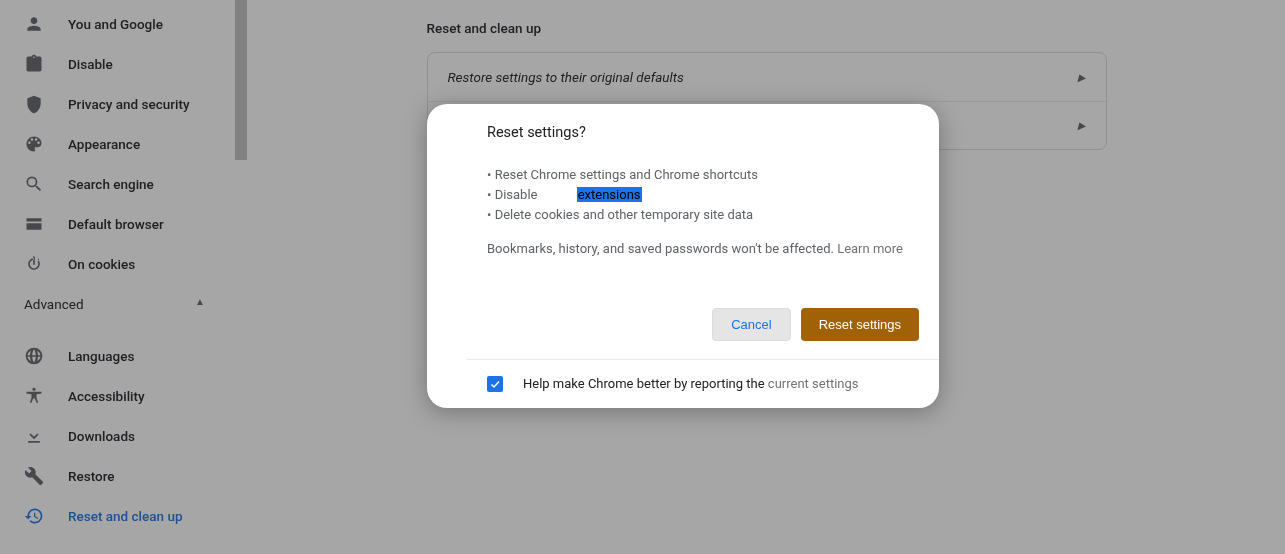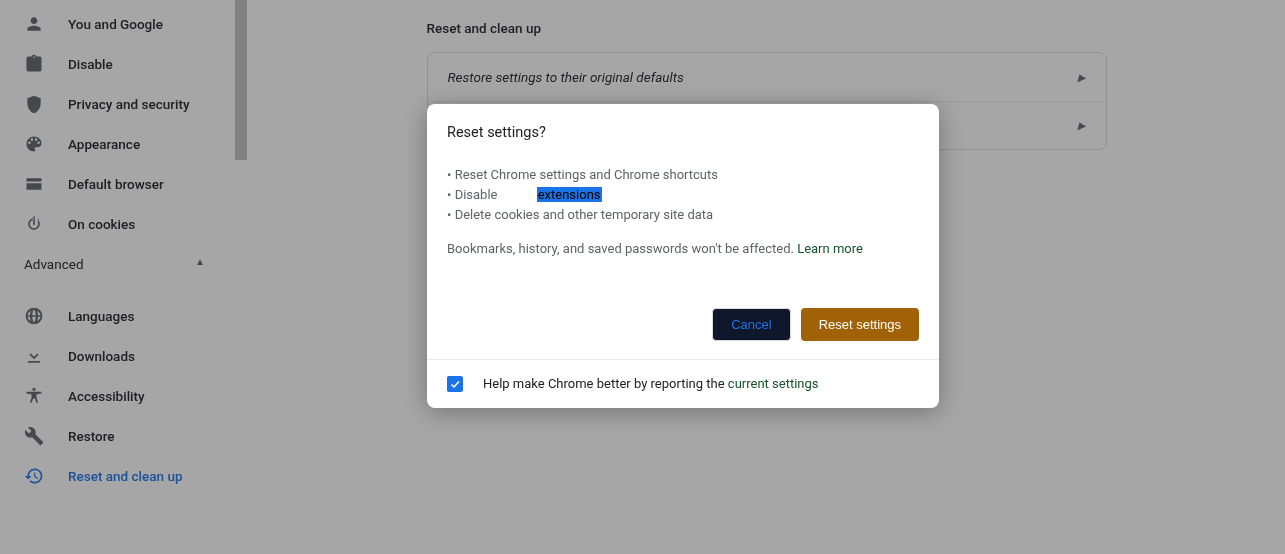--- a/index.html
+++ b/index.html
@@ -110,58 +110,59 @@
     inset: 0;
     background: rgba(32,33,36,0.4);
   }
   
   .dialog {
     position: absolute;
     left: 427px;
     top: 104px;
     width: 512px;
     background: #fff;
-    border-radius: 8px;
+    border-radius: 20px;
     box-shadow: 0 4px 24px rgba(0,0,0,0.3);
     overflow: hidden;
+    padding-left: 40px;
   }
   .dialog-body {
     padding: 20px 20px 20px 20px;
   }
   .dialog-title {
     font-size: 14.5px;
     color: #202124;
     margin-bottom: 24px;
   }
   .dialog-text {
     font-size: 13px;
     color: #5f6368;
     line-height: 1.55;
   }
   .dialog-text p { margin-bottom: 14px; }
   .dialog-text ul { list-style: none; padding:0; margin-bottom: 14px;}
   .dialog-text li::before { content: "• "; }
   .highlight { background: #1a73e8; color: #000000; padding: 0 1px; margin-left: 36px;}
-  .link { color: #14532d; cursor: pointer; }
+  .link { color: #737373; cursor: pointer; }
   .dialog-actions {
     display: flex;
     justify-content: flex-end;
     gap: 10px;
     padding: 14px 20px 18px 20px;
   }
   .btn {
     font-size: 13px;
     font-weight: 500;
     padding: 8px 18px;
     border-radius: 4px;
     cursor: pointer;
     border: none;
   }
   .btn-secondary {
-    background: #0f172a;
+    background: #e5e5e5;
     color: #1a73e8;
     border: 1px solid #dadce0;
   }
   .btn-primary {
     background: #a16207;
     color: #fff;
   }
   .dialog-footer {
     border-top: 1px solid #e8eaed;
     padding: 16px 20px;
@@ -218,20 +219,28 @@
 
     <div class="nav-item">
       <span class="nav-icon">
         <svg viewBox="0 0 24 24" width="20" height="20" fill="currentColor">
             <path d="M12 3C7 3 3 7 3 12s4 9 9 9c.8 0 1.5-.7 1.5-1.5 0-.4-.1-.7-.4-1-.2-.3-.4-.6-.4-1 0-.8.7-1.5 1.5-1.5H16c2.8 0 5-2.2 5-5 0-4.4-4-8-9-8zM6.5 12c-.8 0-1.5-.7-1.5-1.5S5.7 9 6.5 9 8 9.7 8 10.5 7.3 12 6.5 12zm3-4C8.7 8 8 7.3 8 6.5S8.7 5 9.5 5s1.5.7 1.5 1.5S10.3 8 9.5 8zm5 0c-.8 0-1.5-.7-1.5-1.5S13.7 5 14.5 5s1.5.7 1.5 1.5S15.3 8 14.5 8zm3 4c-.8 0-1.5-.7-1.5-1.5S16.7 9 17.5 9s1.5.7 1.5 1.5-.7 1.5-1.5 1.5z"></path>
           </svg>
       </span>
       <span class="nav-label">Appearance</span>
     </div>
 
+    <div class="nav-item">
+      <span class="nav-icon">
+        <svg viewBox="0 0 24 24" width="20" height="20" fill="currentColor">
+            <path d="M15.5 14h-.79l-.28-.27A6.47 6.47 0 0016 9.5 6.5 6.5 0 109.5 16c1.61 0 3.09-.59 4.23-1.57l.27.28v.79l5 5L20.5 19l-5-5zM9.5 14A4.5 4.5 0 1114 9.5 4.5 4.5 0 019.5 14z"></path>
+          </svg>
+      </span>
+      <span class="nav-label">Search engine</span>
+    </div>
 
     <div class="nav-item">
       <span class="nav-icon">
         <svg viewBox="0 0 24 24" width="20" height="20" fill="currentColor">
             <path d="M3 5h18v4H3V5zm0 6h18v8H3v-8z"></path>
           </svg>
       </span>
       <span class="nav-label">Default browser</span>
     </div>
 
@@ -254,33 +263,33 @@
         <svg viewBox="0 0 24 24" width="20" height="20" fill="currentColor">
             <path d="M12 2a10 10 0 100 20 10 10 0 000-20zm7.93 9h-3.02a15.6 15.6 0 00-1.3-5.36A8.03 8.03 0 0119.93 11zM12 4c.9 1.3 1.9 3.5 2.1 7H9.9c.2-3.5 1.2-5.7 2.1-7zM4.07 13h3.02c.14 2 .6 3.8 1.3 5.36A8.03 8.03 0 014.07 13zm3.02-2H4.07a8.03 8.03 0 014.32-5.36A15.6 15.6 0 007.09 11zM12 20c-.9-1.3-1.9-3.5-2.1-7h4.2c-.2 3.5-1.2 5.7-2.1 7zm3.61-1.64c.7-1.56 1.16-3.36 1.3-5.36h3.02a8.03 8.03 0 01-4.32 5.36z"></path>
           </svg>
       </span>
       <span class="nav-label">Languages</span>
     </div>
 
     <div class="nav-item">
       <span class="nav-icon">
         <svg viewBox="0 0 24 24" width="20" height="20" fill="currentColor">
+            <path d="M12 2a2 2 0 110 4 2 2 0 010-4zm9 5H3v2l6 1v4l-2 6h2l2-5h2l2 5h2l-2-6v-4l6-1V7z"></path>
+          </svg>
+      </span>
+      <span class="nav-label">Accessibility</span>
+    </div>
+
+    <div class="nav-item">
+      <span class="nav-icon">
+        <svg viewBox="0 0 24 24" width="20" height="20" fill="currentColor">
             <path d="M5 20h14v-2H5v2zM12 2L12 13l-4-4-1.4 1.4L12 16l5.4-5.6L16 9l-4 4V2z"></path>
           </svg>
       </span>
       <span class="nav-label">Downloads</span>
-    </div>
-
-    <div class="nav-item">
-      <span class="nav-icon">
-        <svg viewBox="0 0 24 24" width="20" height="20" fill="currentColor">
-            <path d="M12 2a2 2 0 110 4 2 2 0 010-4zm9 5H3v2l6 1v4l-2 6h2l2-5h2l2 5h2l-2-6v-4l6-1V7z"></path>
-          </svg>
-      </span>
-      <span class="nav-label">Accessibility</span>
     </div>
 
     <div class="nav-item">
       <span class="nav-icon">
         <svg viewBox="0 0 24 24" width="20" height="20" fill="currentColor">
             <path d="M22.7 19l-9.1-9.1c.9-2.3.4-5-1.5-6.9-2-2-5-2.4-7.4-1.3l4.3 4.3-3 3-4.3-4.3C.6 7.1 1 10.1 3 12.1c1.9 1.9 4.6 2.4 6.9 1.5l9.1 9.1c.4.4 1 .4 1.4 0l2.3-2.3c.4-.4.4-1 0-1.4z"></path>
           </svg>
       </span>
       <span class="nav-label">Restore</span>
     </div>

